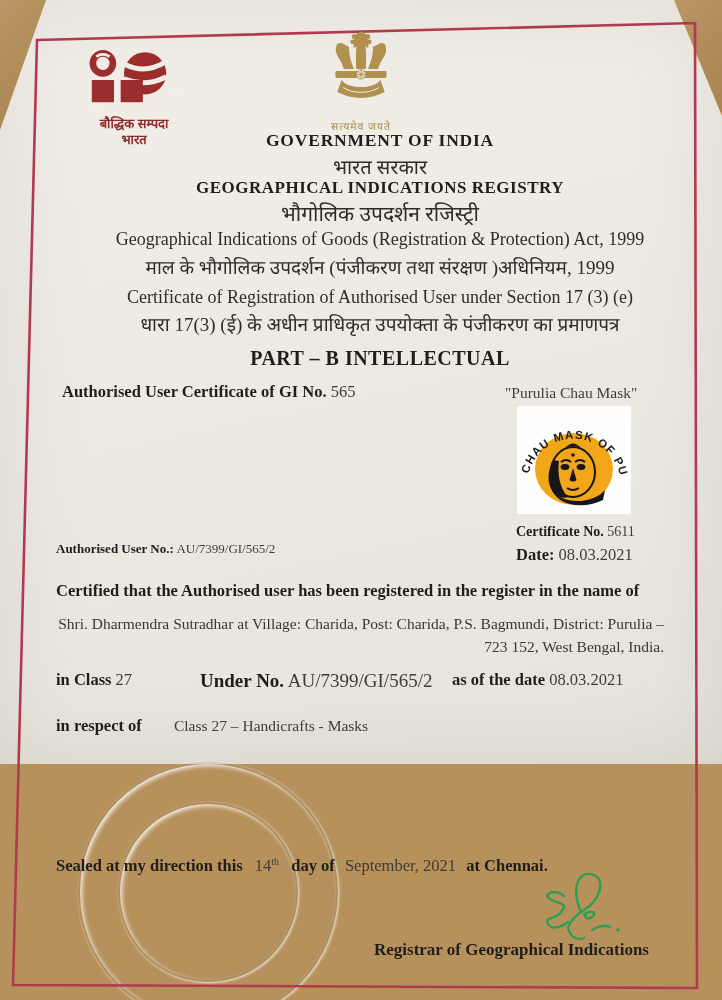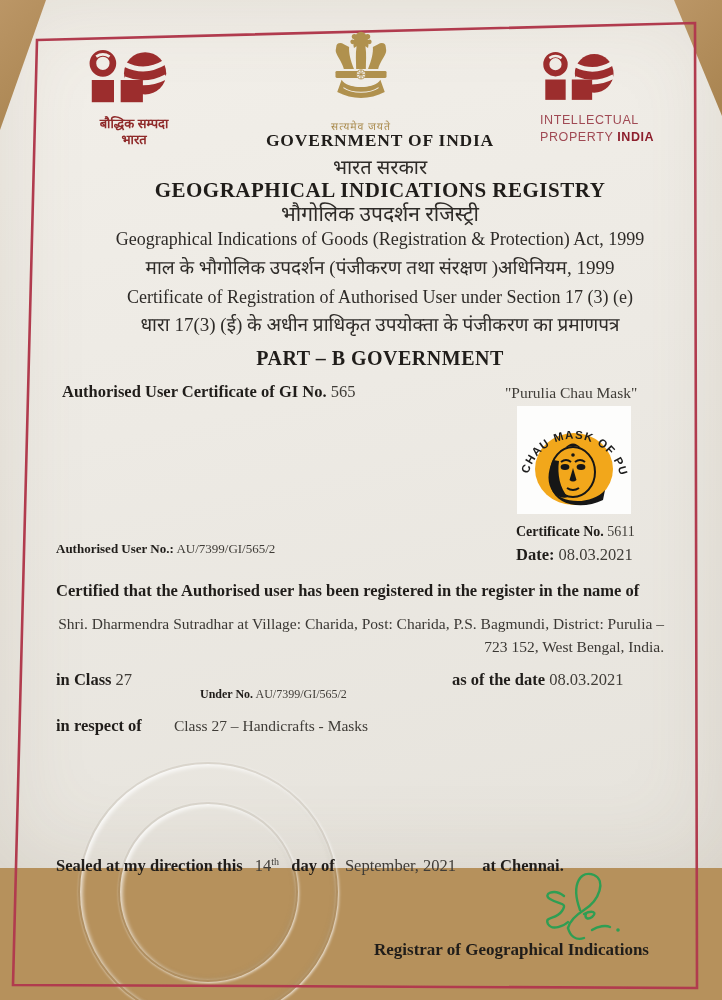--- a/index.html
+++ b/index.html
@@ -1,21 +1,21 @@
 <!DOCTYPE html>
 <html><head>
 <meta charset="utf-8">
 <style>
   html,body{margin:0;padding:0;}
   body{
     width:722px;height:1000px;overflow:hidden;
     background:#b6915c;
     font-family:"Liberation Serif","DejaVu Serif",serif;
   }
-  .stage{position:relative;width:722px;height:868px;}
+  .stage{position:relative;width:722px;height:764px;}
   .paper{
     position:absolute;inset:0;
     background:linear-gradient(168deg,#f2efe9 0%,#edeae4 45%,#e6e3dc 100%);
     box-shadow:inset 0 0 90px rgba(120,100,70,.14);
   }
   .corner{position:absolute;top:0;background:linear-gradient(135deg,#bb9666,#a8834f);}
   .corner.tl{left:0;width:46px;height:130px;clip-path:polygon(0 0,100% 0,0 100%);}
   .corner.tr{right:0;width:48px;height:116px;clip-path:polygon(0 0,100% 0,100% 100%);}
   .frame{position:absolute;left:0;top:0;z-index:1;}
   .content{position:absolute;inset:0;z-index:2;color:#2e2b28;}
@@ -93,53 +93,33 @@
           <path d="M50 50 V60 M45 55 H55 M46.5 51.5 L53.5 58.5 M53.5 51.5 L46.5 58.5"></path>
         </g>
         <g stroke="#efece6" stroke-width="1.2">
           <path d="M33 64 C40 70 60 70 67 64" fill="none"></path>
           <path d="M30 70 C40 77 60 77 70 70" fill="none"></path>
         </g>
       </svg>
       <div class="emblemcap">सत्यमेव जयते</div>
     </div>
 
-    <div class="logoblock" style="left:540px;top:52px;width:150px;">
-      <div style="text-align:left;">
-        <svg width="88" height="55" viewBox="0 0 84 54">
-          <circle cx="52" cy="21" r="19" fill="#9c2d2d"></circle>
-          <path d="M34 13 Q52 22 70 11" stroke="#f0ede7" stroke-width="4.5" fill="none"></path>
-          <path d="M33 26 Q52 34 71 24" stroke="#f0ede7" stroke-width="4.5" fill="none"></path>
-          <circle cx="14" cy="12" r="9" fill="none" stroke="#9c2d2d" stroke-width="6"></circle>
-          <path d="M8 6 Q14 2 20 6" stroke="#f0ede7" stroke-width="2.5" fill="none"></path>
-          <rect x="4" y="27" width="20" height="20" fill="#9c2d2d"></rect>
-          <rect x="30" y="27" width="20" height="20" fill="#9c2d2d"></rect>
-        </svg>
-      </div>
-      <div class="iplabel">
-        <div>INTELLECTUAL</div>
-        <div>
-          <span>PROPERTY</span>
-          <span class="india">INDIA</span>
-        </div>
-      </div>
-    </div>
 
     <div class="row ctr gov b" style="top:130px;">GOVERNMENT OF INDIA</div>
     <div class="row ctr" style="top:153px;font-size:20px;text-align:center;">भारत सरकार</div>
-    <div class="row ctr b" style="top:178px;font-size:21px;letter-spacing:.5px;">GEOGRAPHICAL INDICATIONS REGISTRY</div>
+    <div class="row ctr b" style="top:178px;font-size:17px;letter-spacing:.5px;">GEOGRAPHICAL INDICATIONS REGISTRY</div>
     <div class="row ctr" style="top:199px;font-size:21px;">भौगोलिक उपदर्शन रजिस्ट्री</div>
 
     <div class="row ctr" style="top:229px;font-size:18px;">Geographical Indications of Goods (Registration &amp; Protection) Act, 1999</div>
     <div class="row ctr hi" style="top:254px;">माल के भौगोलिक उपदर्शन (पंजीकरण तथा संरक्षण )अधिनियम, 1999</div>
 
     <div class="row ctr" style="top:287px;font-size:18px;">Certificate of Registration of Authorised User under Section 17 (3) (e)</div>
     <div class="row ctr hi" style="top:311px;">धारा 17(3) (ई) के अधीन प्राधिकृत उपयोक्ता के पंजीकरण का प्रमाणपत्र</div>
 
-    <div class="row ctr b" style="top:347px;font-size:20px;letter-spacing:.5px;">PART – B GOVERNMENT</div>
+    <div class="row ctr b" style="top:347px;font-size:20px;letter-spacing:.5px;">PART – B INTELLECTUAL</div>
 
     <div class="row" style="left:62px;top:382px;font-size:16.5px;">
       <b>Authorised User Certificate of GI No.</b>
       <span class="val">565</span>
     </div>
     <div class="row val" style="left:505px;top:384px;font-size:15.5px;">"Purulia Chau Mask"</div>
 
     <div class="row" style="left:517px;top:406px;">
       <svg width="114" height="108" viewBox="0 0 114 108">
         <rect x="0" y="0" width="114" height="108" fill="#fdfdfc"></rect>
@@ -186,40 +166,40 @@
 
     <div class="row addr" style="left:56px;top:612px;width:608px;">
       <div>Shri. Dharmendra Sutradhar at Village: Charida, Post: Charida, P.S. Bagmundi, District: Purulia –</div>
       <div>723 152, West Bengal, India.</div>
     </div>
 
     <div class="row" style="left:56px;top:670px;font-size:16.5px;">
       <b>in Class</b>
       <span class="val">27</span>
     </div>
-    <div class="row" style="left:200px;top:687px;font-size:12px;">
+    <div class="row" style="left:200px;top:670px;font-size:19px;">
       <b>Under No.</b>
       <span class="val">AU/7399/GI/565/2</span>
     </div>
     <div class="row" style="left:452px;top:670px;font-size:16.5px;">
       <b>as of the date</b>
       <span class="val">08.03.2021</span>
     </div>
 
     <div class="row" style="left:56px;top:716px;font-size:16.5px;">
       <b>in respect of</b>
       <span class="val" style="margin-left:28px;font-size:15.5px;">Class 27 – Handicrafts - Masks</span>
     </div>
 
     <div class="row" style="left:56px;top:855px;font-size:16.5px;">
       <b>Sealed at my direction this</b>
       <span class="val" style="margin-left:8px;"><span>14</span><span class="sup">th</span></span>
       <b style="margin-left:8px;">day of</b>
       <span class="val" style="margin-left:6px;">September, 2021</span>
-      <b style="margin-left:22px;">at Chennai.</b>
+      <b style="margin-left:6px;">at Chennai.</b>
     </div>
 
     <div class="row" style="left:518px;top:866px;">
       <svg width="116" height="82" viewBox="0 0 116 82">
         <g stroke="#2f9e53" stroke-width="2.4" fill="none" stroke-linecap="round">
           <path d="M62 44 C52 16 64 4 76 9 C88 14 82 34 66 44 C58 49 52 54 50 62"></path>
           <path d="M46 30 C36 22 24 28 32 33 C42 39 50 36 44 45 C38 54 26 50 30 58 C34 65 46 60 50 56"></path>
           <path d="M50 62 C52 70 58 75 66 72"></path>
           <path d="M66 48 C74 44 80 46 74 51 C70 54 66 52 68 48"></path>
           <path d="M74 64 C80 60 88 59 92 61"></path>

